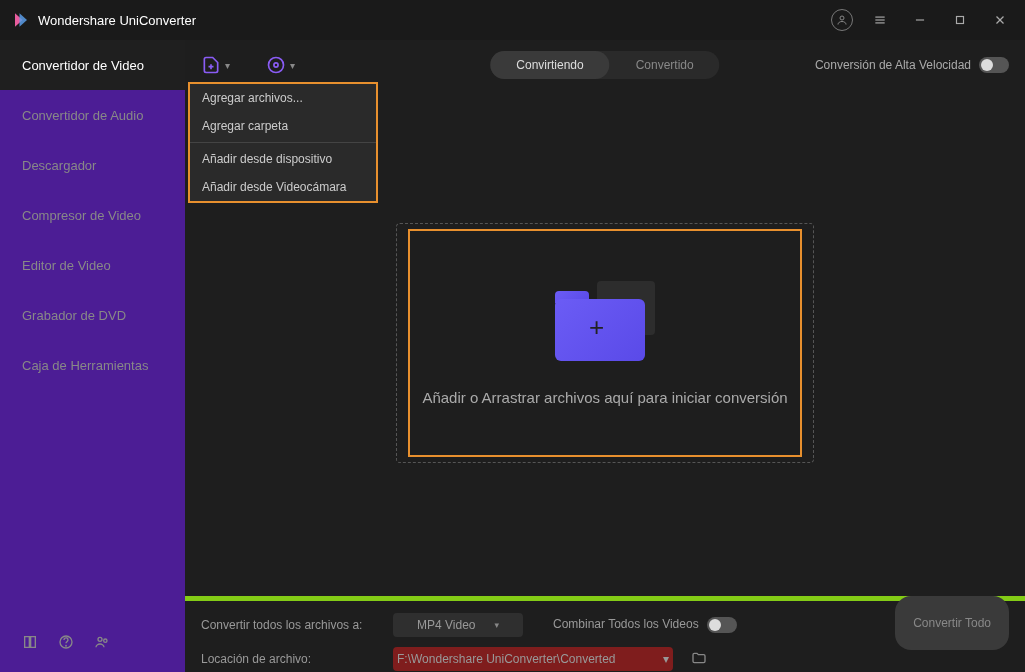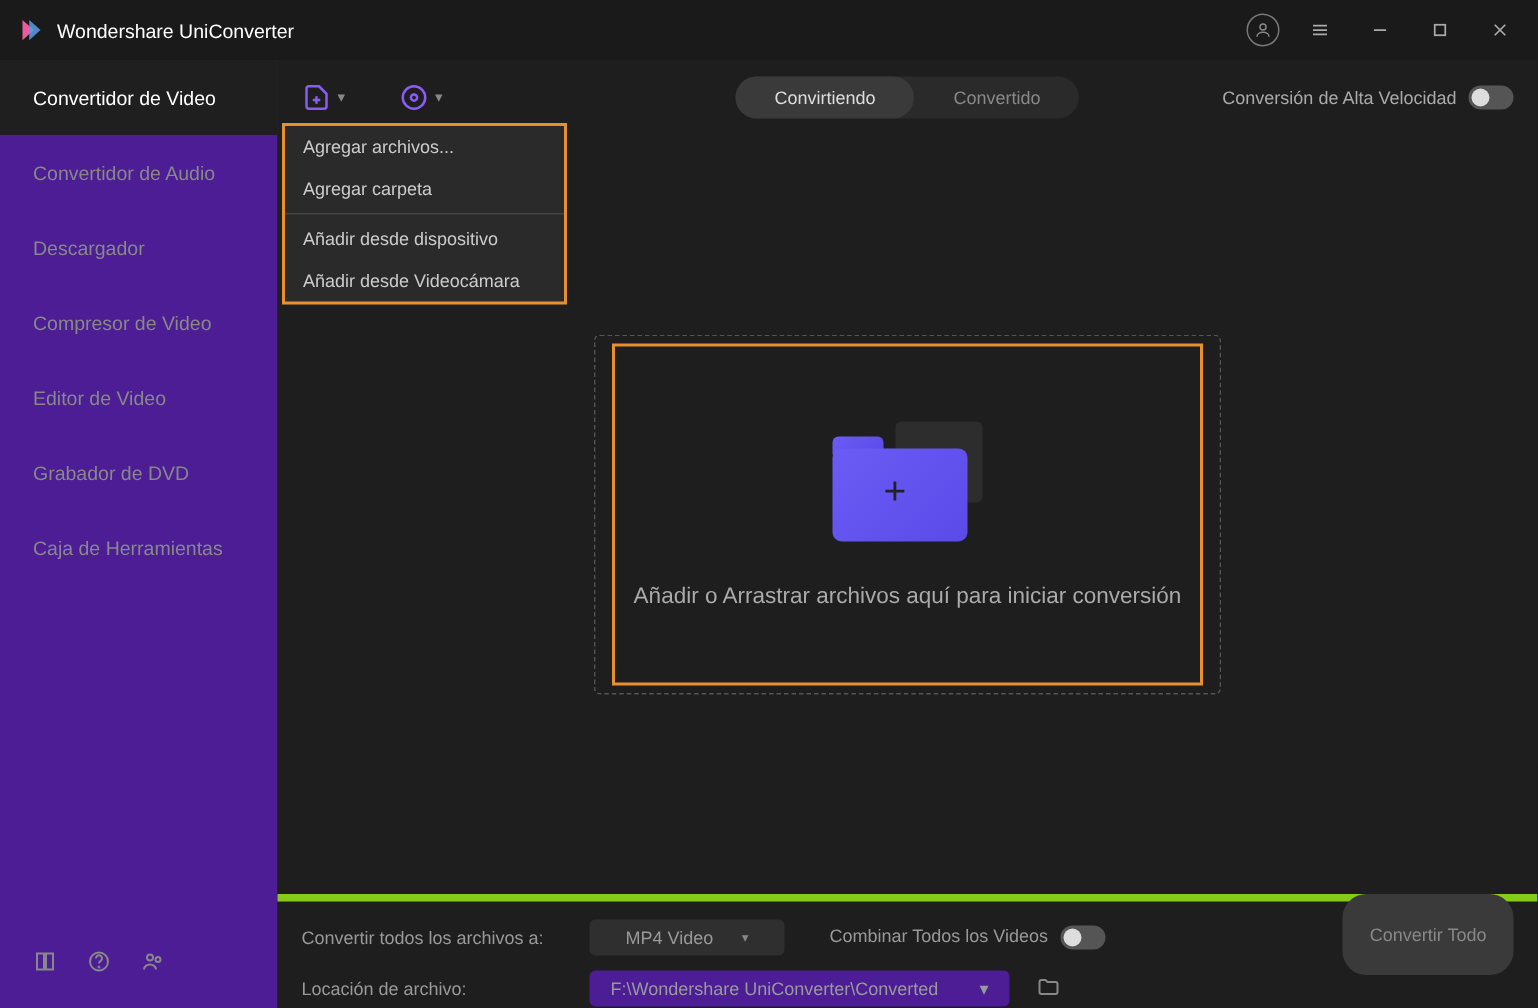--- a/index.html
+++ b/index.html
@@ -143,22 +143,22 @@
 .footer-row{ display:flex; align-items:center; gap:12px;}
 .footer-label{ width:180px;}
 .select{
   background:#2f2f2f; border-radius:4px;
   padding:5px 24px; min-width:130px;
   display:flex; align-items:center; justify-content:space-between;
   cursor:pointer; font-size:12px;
 }
 .select .caret{ font-size:9px; color:#888;}
 .pathbox{
-  background:#4c1d95; border-radius:4px;
-  padding:5px 14px; min-width:280px;
+  background:#7f1d1d; border-radius:4px;
+  padding:5px 4px; min-width:280px;
   display:flex; align-items:center; justify-content:space-between;
   font-size:12px;
 }
 .combine-wrap{ display:flex; align-items:flex-start; gap:8px; margin-left:18px;}
 .btn-convert{
   position:absolute; right:16px; bottom:22px;
   background:#3a3a3a; color:#888;
   padding:20px 18px; border-radius:16px;
   font-size:12px; cursor:pointer;
 }

